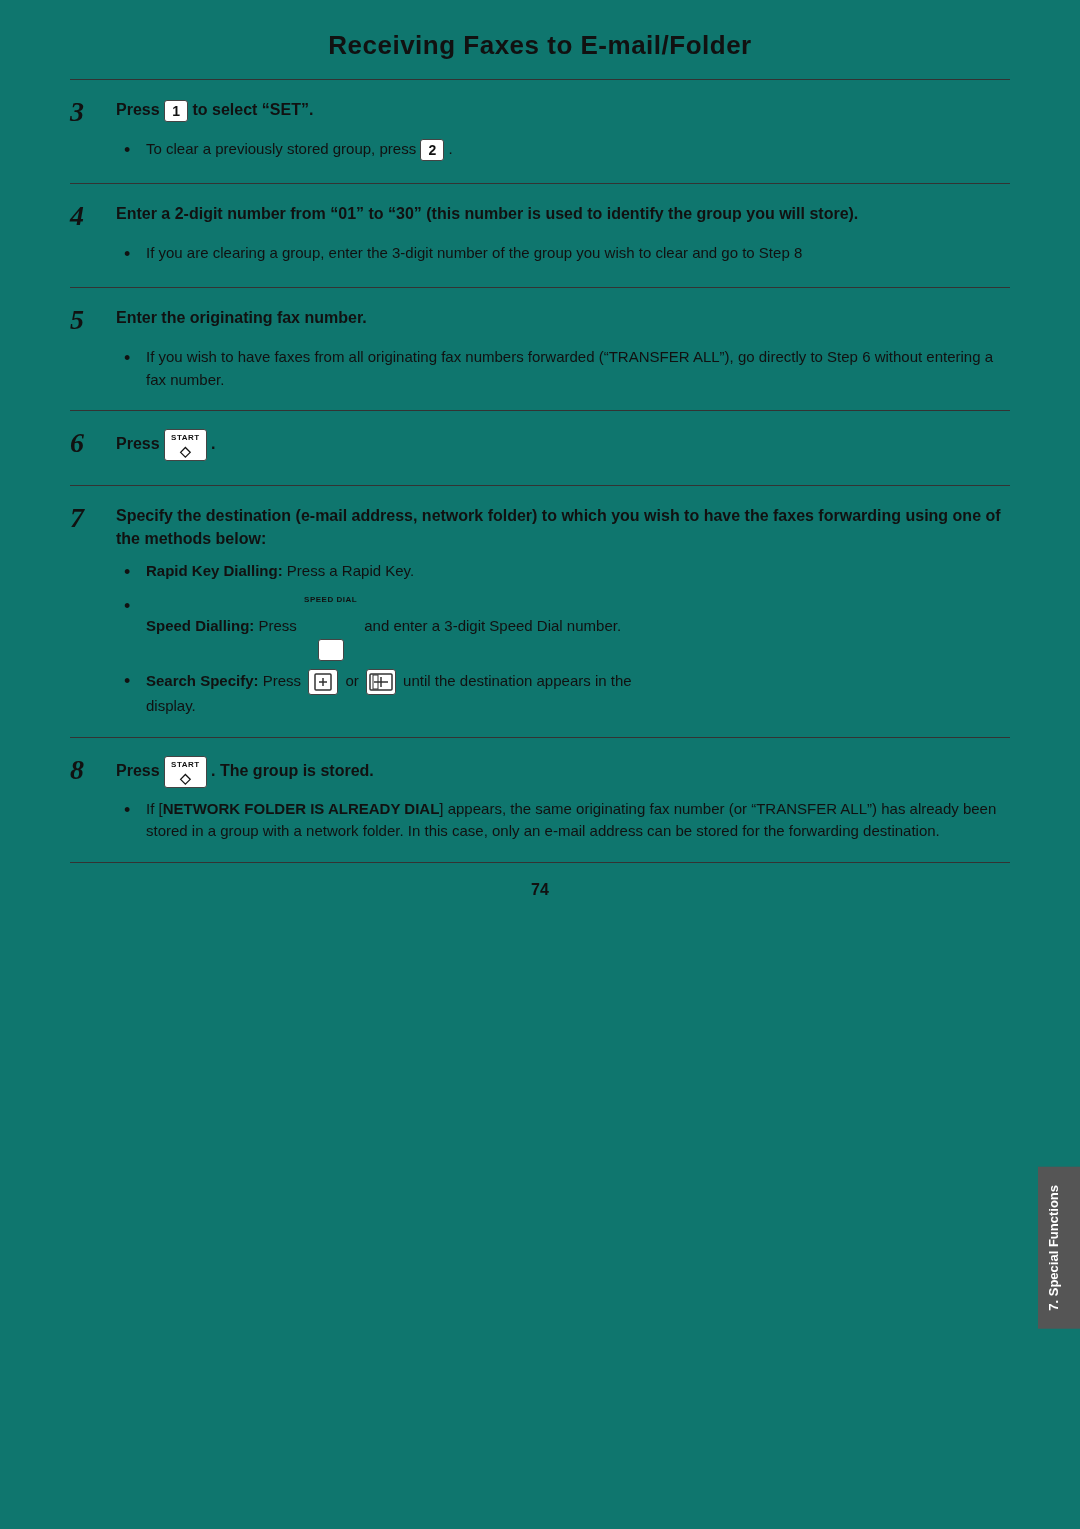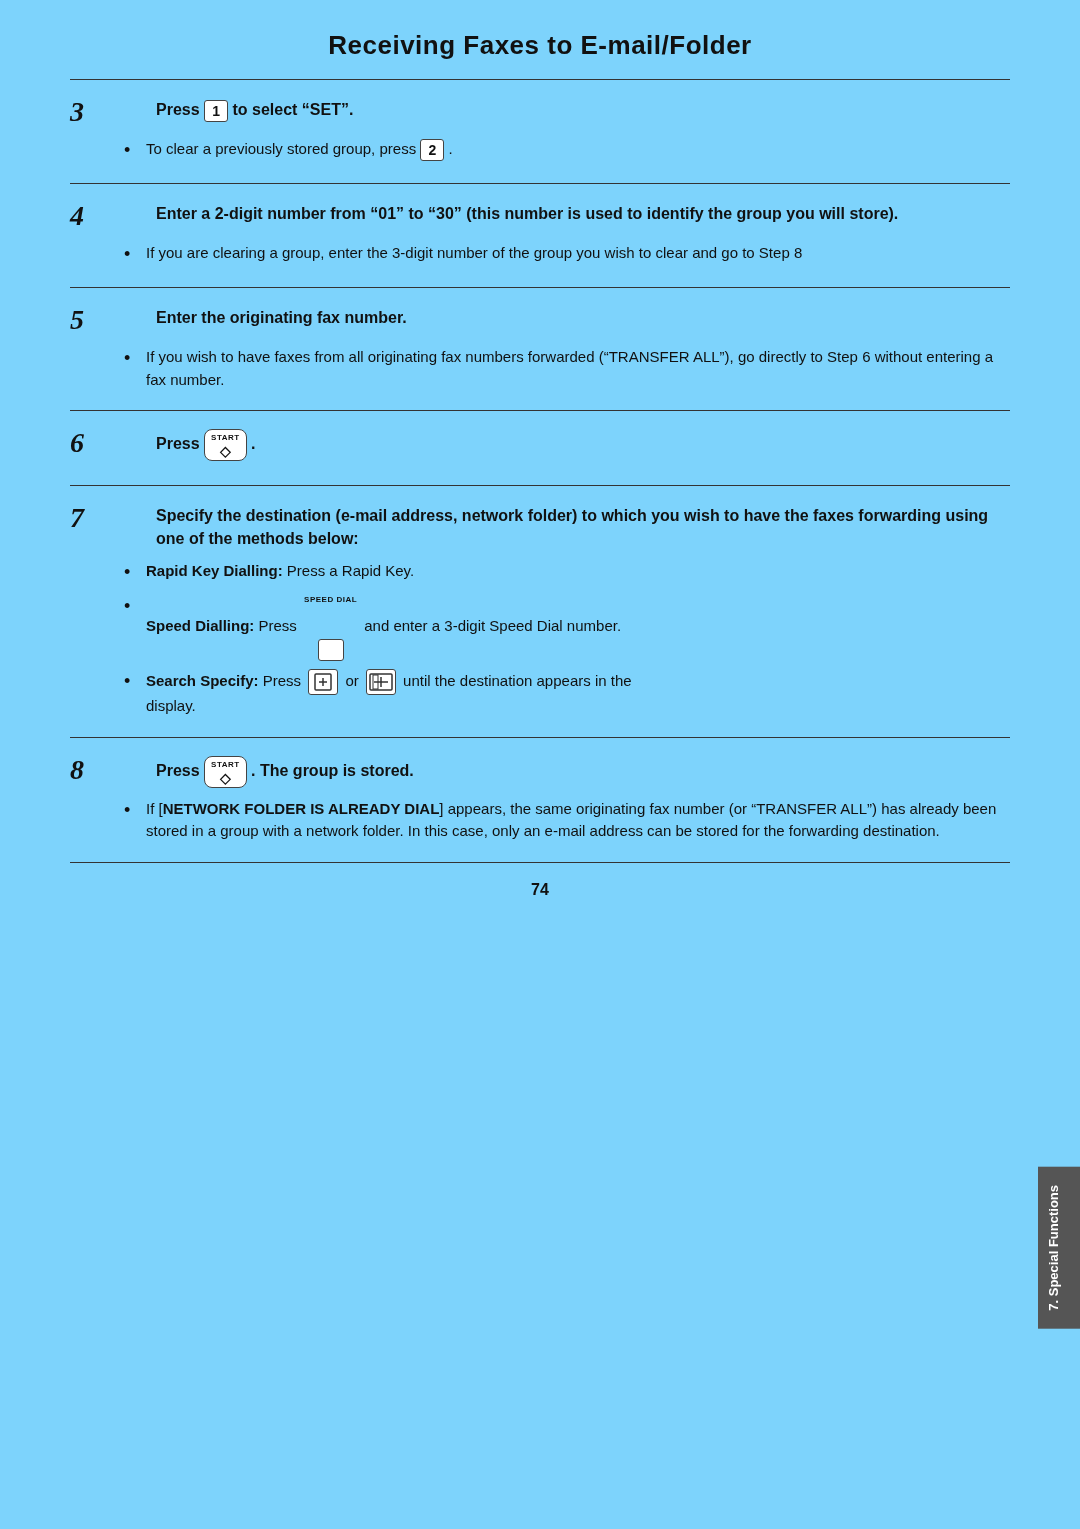--- a/index.html
+++ b/index.html
@@ -11,21 +11,21 @@
       width: 1080px;
       min-height: 1529px;
       position: relative;
     }
 
     .page-container {
       width: 1080px;
       min-height: 1529px;
       padding: 0;
       position: relative;
-      background: #7dd3fc;
+      background: #0f766e;
     }
 
     
     .page-title {
       text-align: center;
       font-size: 26px;
       font-weight: bold;
       padding: 30px 0 18px 0;
       letter-spacing: 0.5px;
     }
@@ -62,21 +62,20 @@
       margin-right: 8px;
       margin-top: -2px;
       font-family: 'Times New Roman', Times, serif;
     }
 
     .step-text {
       font-size: 16px;
       font-weight: bold;
       line-height: 1.45;
       flex: 1;
-      margin-left: 40px;
     }
 
     
     .bullet-list {
       margin-left: 54px;
       margin-top: 6px;
     }
 
     .bullet-item {
       display: flex;
@@ -113,21 +112,21 @@
       background: #fff;
     }
 
     
     .start-key {
       display: inline-flex;
       flex-direction: column;
       align-items: center;
       justify-content: center;
       border: 1.5px solid #444;
-      border-radius: 8px;
+      border-radius: 3px;
       padding: 2px 6px 2px 6px;
       min-width: 34px;
       height: 32px;
       vertical-align: middle;
       background: #fff;
     }
 
     .start-label {
       font-size: 8px;
       font-weight: bold;

